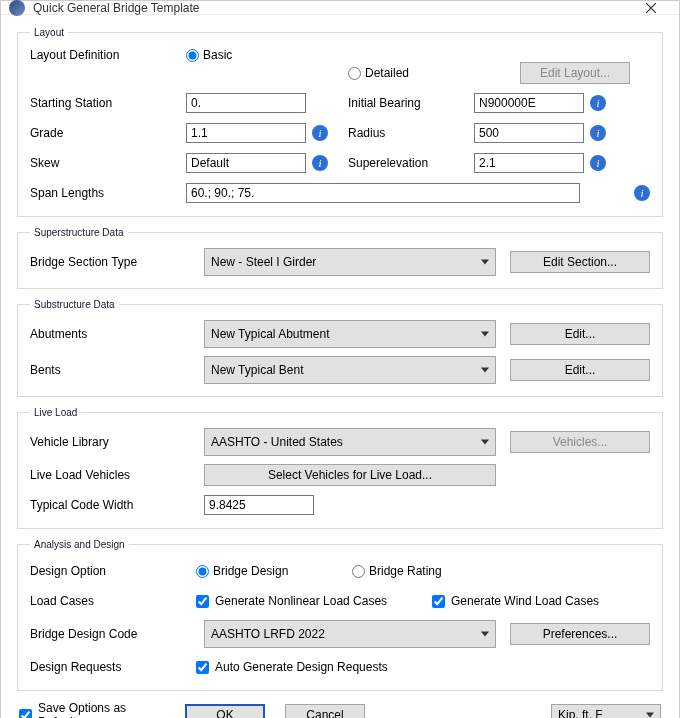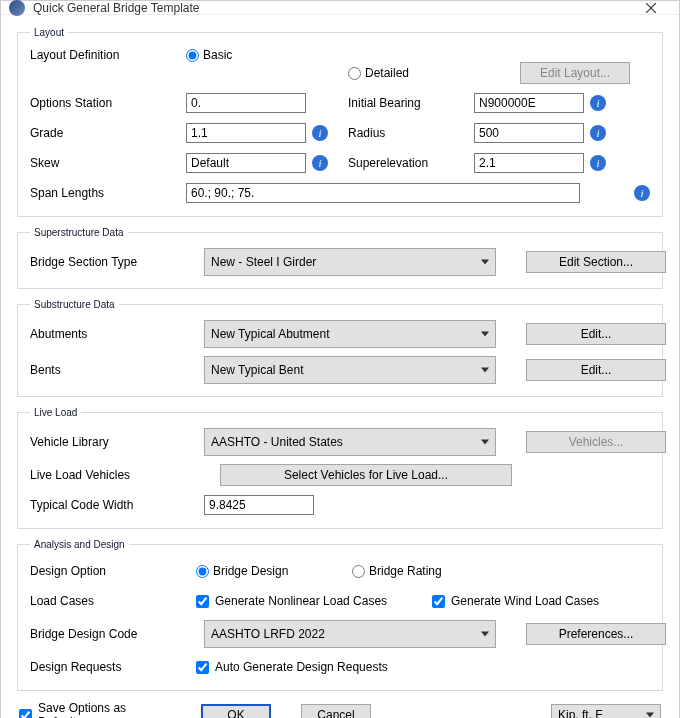--- a/index.html
+++ b/index.html
@@ -78,21 +78,20 @@
   .radio { display:flex; align-items:center; gap:4px; }
   .radio input { margin:0; }
   .btn {
     height: 22px;
     border: 1px solid #a5a5a5;
     background: #e1e1e1;
     font: inherit;
     padding: 0 10px;
     cursor: default;
     min-width: 90px;
-    margin-left: 16px;
   }
   .btn.wide { width: 100%; }
   .btn.disabled { color:#888; }
   .select {
     height: 28px;
     border: 1px solid #a5a5a5;
     background:#e1e1e1;
     display:flex; align-items:center;
     padding: 0 6px;
     position: relative;
@@ -164,21 +163,21 @@
         <span></span>
         <span></span>
         <label class="radio" style="grid-column:4/span 2;justify-self:start;">
           <input type="radio" name="layoutdef" style="">
           <span>Detailed</span>
         </label>
         <button class="btn disabled" style="grid-column:6;justify-self:end;width:110px;">Edit Layout...</button>
       </div>
 
       <div class="row" style="grid-template-columns:150px 120px 30px 120px 110px 30px;">
-        <span class="lbl">Options Station</span>
+        <span class="lbl">Starting Station</span>
         <input type="text" value="0." style="">
         <span></span>
         <span class="lbl">Initial Bearing</span>
         <input type="text" value="N900000E" style="">
         <span class="info">i</span>
       </div>
 
       <div class="row" style="grid-template-columns:150px 120px 30px 120px 110px 30px;">
         <span class="lbl">Grade</span>
         <input type="text" value="1.1" style="">

